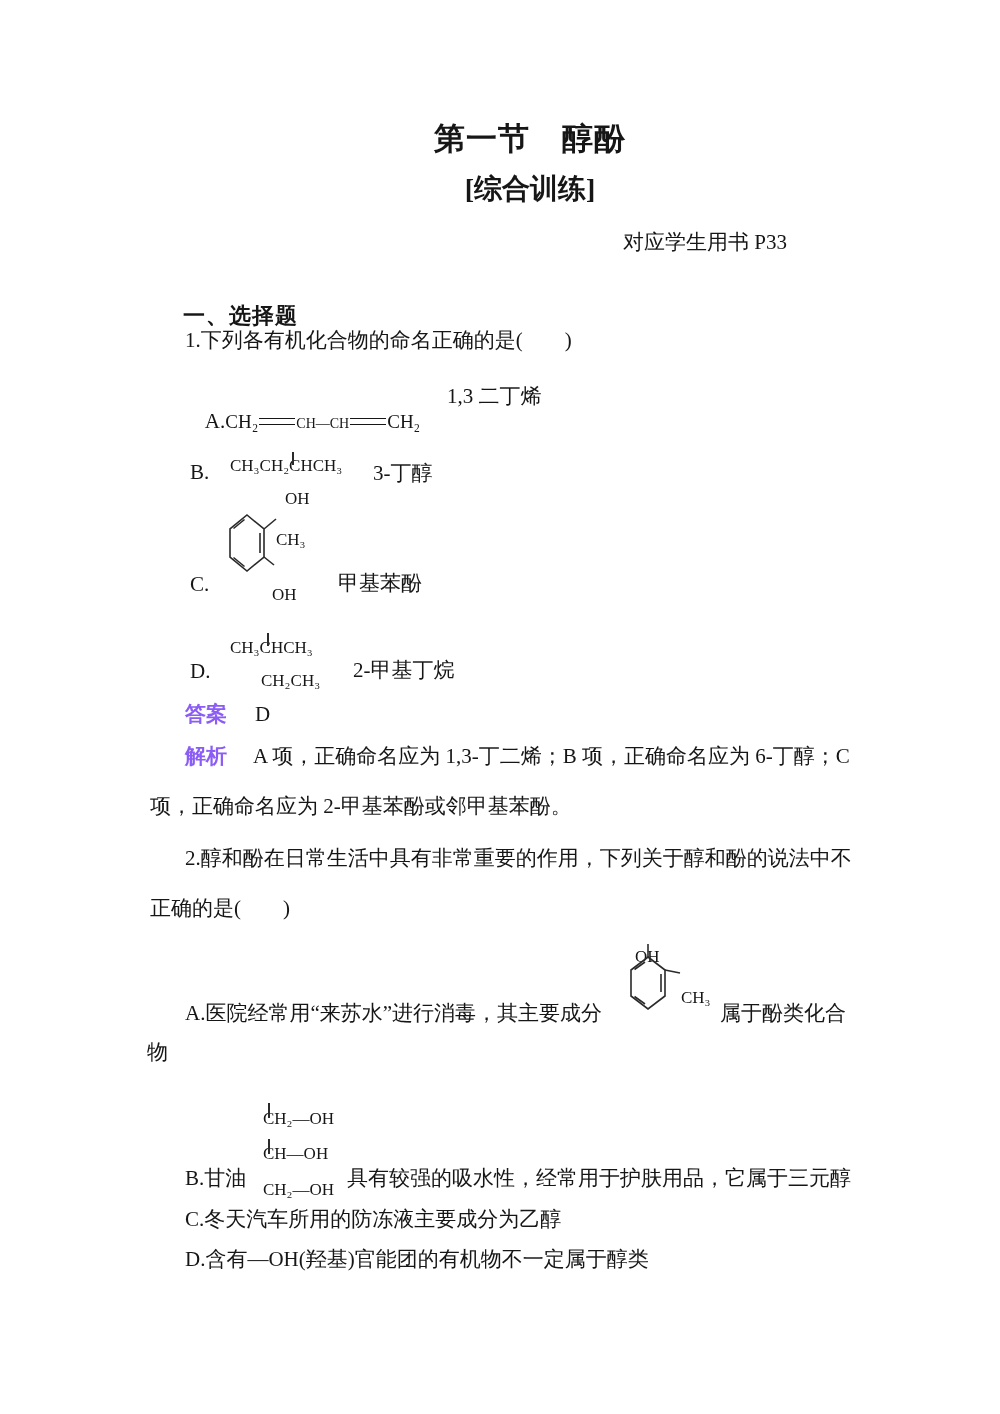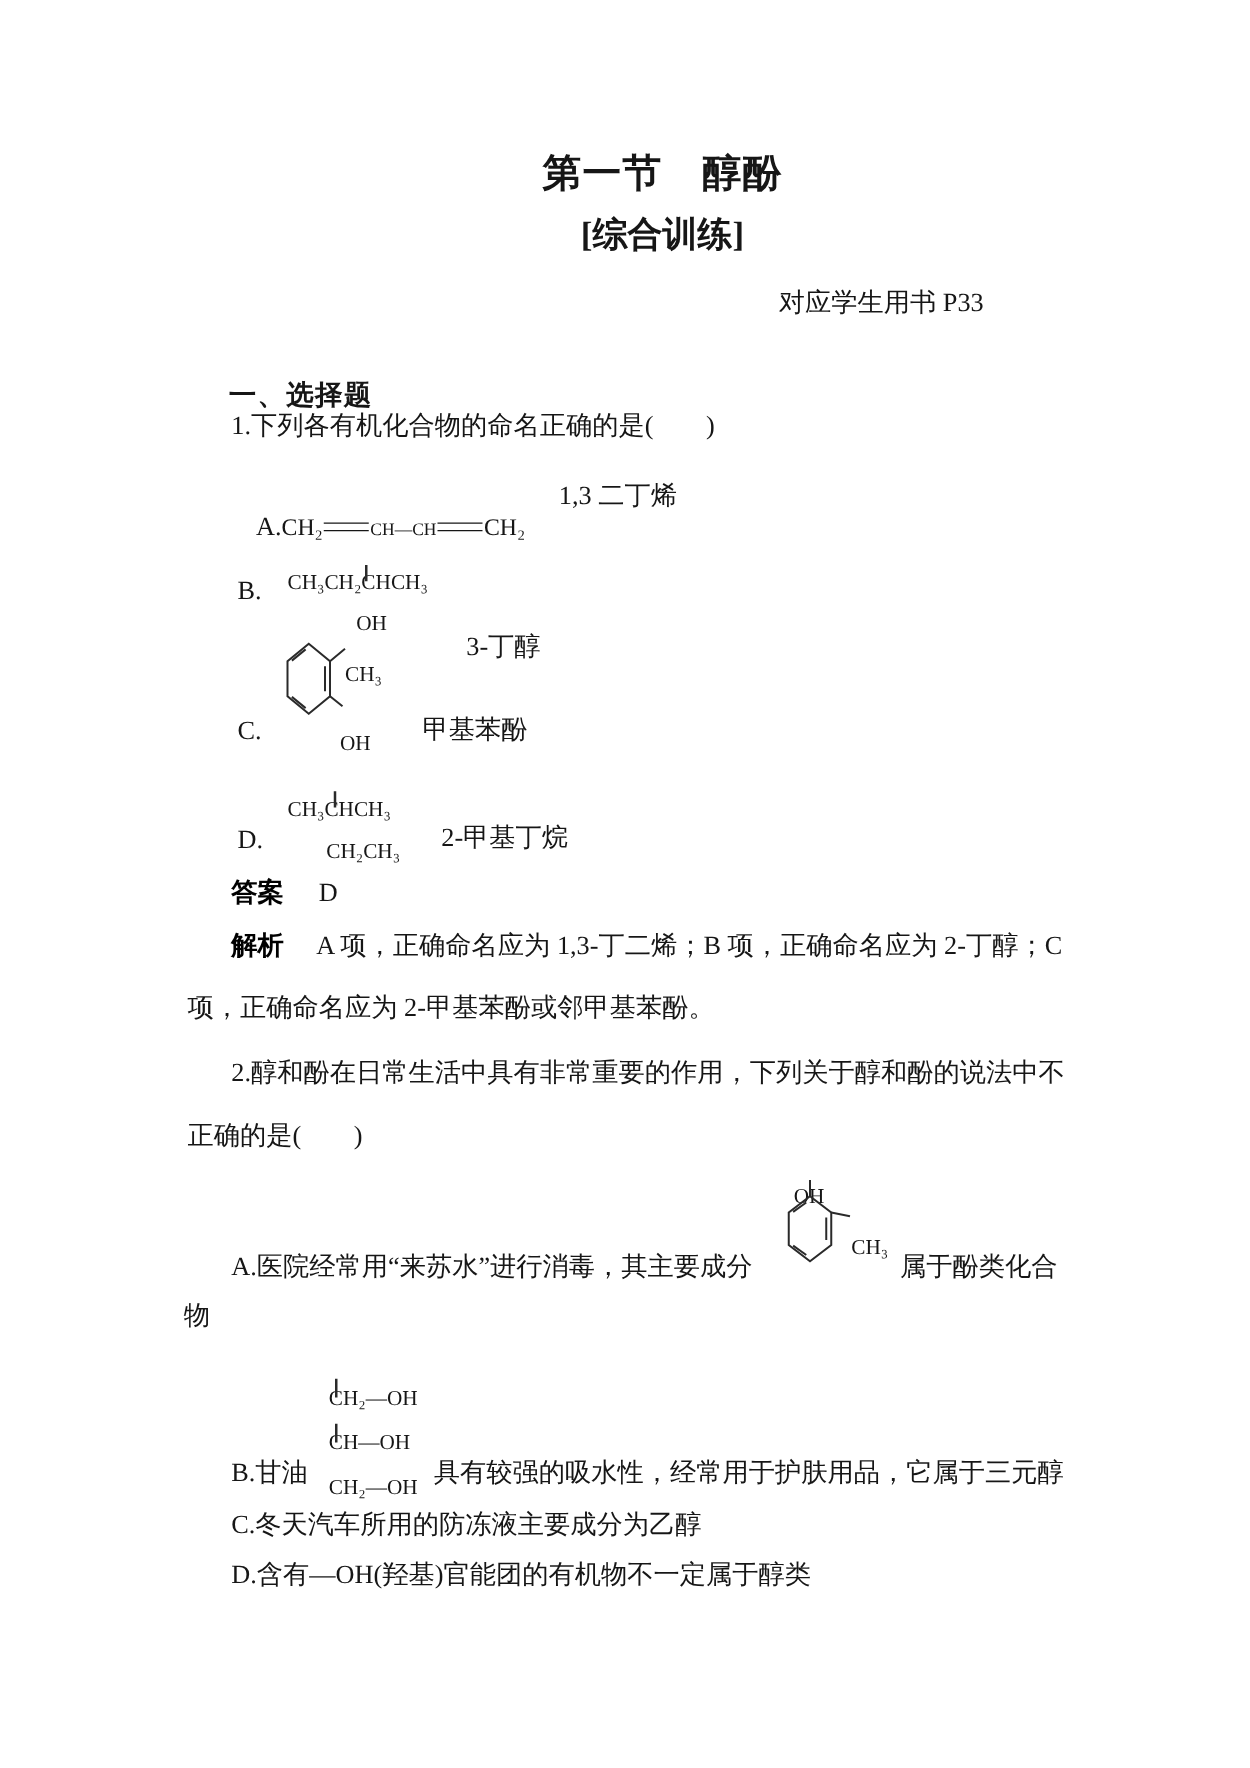--- a/index.html
+++ b/index.html
@@ -3,21 +3,21 @@
 <meta charset="utf-8">
 <style>
   html,body{margin:0;padding:0;background:#ffffff;}
   #page{
     position:relative;width:886px;height:1414px;background:#ffffff;overflow:hidden;
     font-family:"Liberation Serif","DejaVu Serif",serif;color:#161616;
   }
   .t{position:absolute;white-space:pre;line-height:1.2;}
   .cn{font-size:21px;}
   .small{font-size:17px;margin-top:24px;}
-  .red{color:#000000;font-weight:bold;text-align:center;}
+  .red{color:#8b5cf6;font-weight:bold;text-align:center;}
   .center{left:0;width:1000px;padding-left:60px;box-sizing:border-box;text-align:center;}
   .title{font-size:31px;font-weight:bold;letter-spacing:1px;}
   .subtitle{font-size:28px;font-weight:bold;}
   .ref{font-size:21px;}
   .sec{font-size:22px;font-weight:bold;letter-spacing:1px;}
   .dbond{
     display:inline-block;width:36px;height:7px;box-sizing:border-box;
     border-top:1.6px solid #161616;border-bottom:1.6px solid #161616;
     vertical-align:middle;margin:0 1px 4px 1px;
   }
@@ -40,21 +40,21 @@
 
   <div class="t cn" style="left:185px;top:384px;">
     <span>A.</span><span style="font-size:19px;">CH₂</span><span class="dbond"></span><span style="font-size:14px;">CH—CH</span><span class="dbond"></span><span style="font-size:19px;">CH₂</span>
   </div>
   <div class="t cn" style="left:447px;top:384px;">1,3 二丁烯</div>
 
   <div class="t small" style="left:230px;top:432px;">CH₃CH₂CHCH₃</div>
   <div class="vbond" style="left:292px;top:452px;height:13px;"></div>
   <div class="t small" style="left:285px;top:465px;">OH</div>
   <div class="t cn" style="left:190px;top:460px;">B.</div>
-  <div class="t cn" style="left:373px;top:461px;margin-top:44px;">3-丁醇</div>
+  <div class="t cn" style="left:373px;top:461px;">3-丁醇</div>
 
   <svg style="left:216px;top:511px;" width="64" height="66">
     <polygon points="31,4 48,18 48,46 31,60 14,46 14,18"></polygon>
     <line x1="44" y1="22" x2="44" y2="42"></line>
     <line x1="28.5" y1="55.5" x2="17.5" y2="46.5"></line>
     <line x1="17.5" y1="17.5" x2="28.5" y2="8.5"></line>
     <line x1="48" y1="18" x2="60" y2="8"></line>
     <line x1="48" y1="46" x2="58" y2="54"></line>
   </svg>
   <div class="t small" style="left:276px;top:506px;">CH₃</div>
@@ -64,21 +64,21 @@
 
   <div class="t small" style="left:230px;top:614px;">CH₃CHCH₃</div>
   <div class="vbond" style="left:267px;top:633px;height:13px;"></div>
   <div class="t small" style="left:261px;top:647px;">CH₂CH₃</div>
   <div class="t cn" style="left:190px;top:659px;">D.</div>
   <div class="t cn" style="left:353px;top:658px;">2-甲基丁烷</div>
 
   <div class="t cn red" style="left:185px;top:702px;">答案</div>
   <div class="t cn" style="left:255px;top:702px;">D</div>
   <div class="t cn red" style="left:185px;top:744px;">解析</div>
-  <div class="t cn" style="left:253px;top:744px;">A 项，正确命名应为 1,3-丁二烯；B 项，正确命名应为 2-丁醇；C</div>
+  <div class="t cn" style="left:253px;top:744px;">A 项，正确命名应为 1,3-丁二烯；B 项，正确命名应为 6-丁醇；C</div>
   <div class="t cn" style="left:150px;top:794px;">项，正确命名应为 2-甲基苯酚或邻甲基苯酚。</div>
 
   <div class="t cn" style="left:185px;top:846px;">2.醇和酚在日常生活中具有非常重要的作用，下列关于醇和酚的说法中不</div>
   <div class="t cn" style="left:150px;top:896px;">正确的是(　　)</div>
 
   <div class="t small" style="left:635px;top:923px;">OH</div>
   <svg style="left:624px;top:936px;" width="70" height="78">
     <polygon points="24,21 41,34 41,60 24,73 7,60 7,34"></polygon>
     <line x1="37" y1="38" x2="37" y2="56"></line>
     <line x1="21" y1="68" x2="10.5" y2="60.5"></line>

